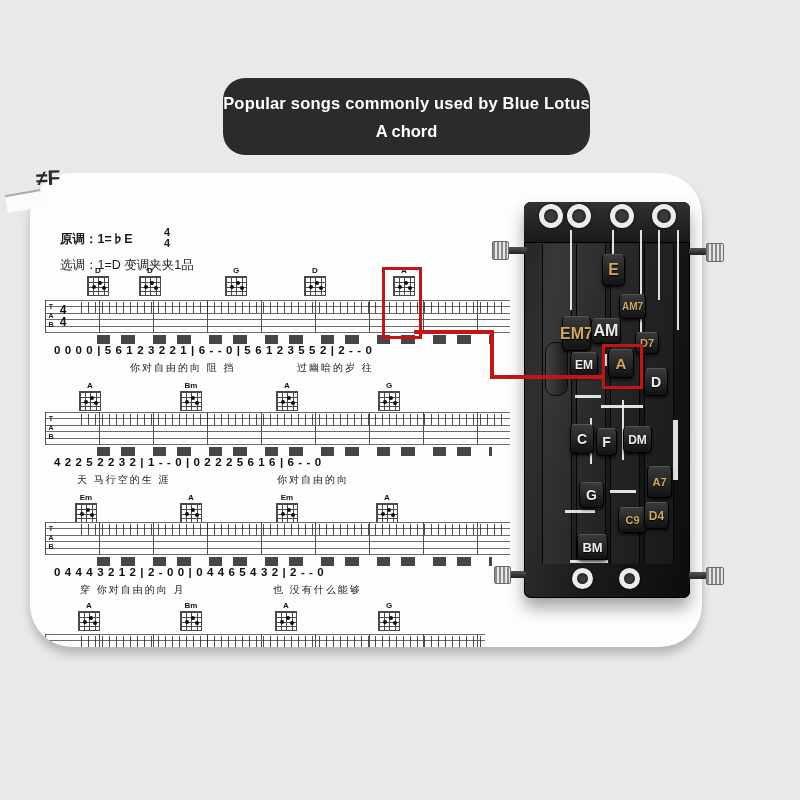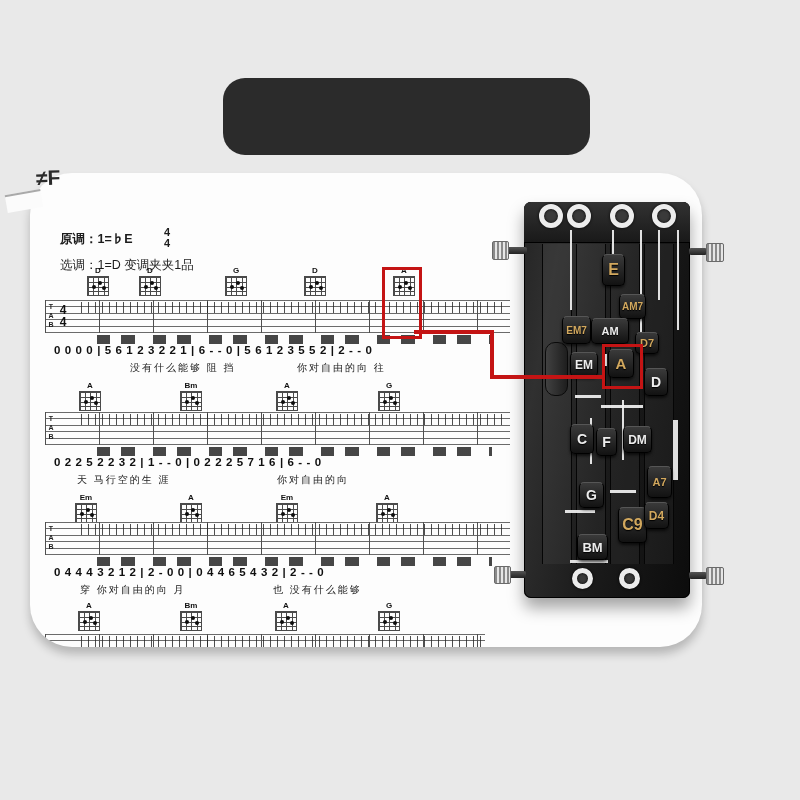--- a/index.html
+++ b/index.html
@@ -79,20 +79,22 @@
   .ann{position:absolute;z-index:30;}
   .rbox{border:3.5px solid #c41414;background:transparent;}
   .rseg{background:#c41414;}
 </style>
 </head>
 <body>
 
 <div class="stage">
 
   <div class="banner">
+    <div class="l1">Popular songs commonly used by Blue Lotus</div>
+    <div class="l2">A chord</div>
   </div>
 
   <div class="card">
     <div class="hdr1">原调：1=♭E</div>
     <div class="timesig">
       <div>4</div>
       <div>4</div>
     </div>
     <div class="hdr2">选调：1=D  变调夹夹1品</div>
 
@@ -121,22 +123,22 @@
       <div class="tabmark" style="left:16px;top:129px">
         <div>T</div>
           <div>A</div>
           <div>B</div>
         </div>
       <div class="tabsig" style="left:27px;top:131px">
         <div>4</div>
           <div>4</div>
         </div>
       <div class="numbers" style="top:171px">0 0 0 0 | 5 6 1 2 3 2 2 1 | 6 - - 0 | 5 6 1 2 3 5 5 2 | 2 - - 0</div>
-      <div class="lyric" style="left:100px;top:188px">没有什么能够 阻 挡</div>
-      <div class="lyric" style="left:267px;top:188px">你对自由的向 往</div>
+      <div class="lyric" style="left:100px;top:188px">你对自由的向 阻 挡</div>
+      <div class="lyric" style="left:267px;top:188px">过幽暗的岁 往</div>
     </div>
 
     <div>
       <div class="chord" style="left:47px;top:208px">
         <div class="lbl">A</div>
           <div class="grid"></div>
         </div>
       <div class="chord" style="left:148px;top:208px">
         <div class="lbl">Bm</div>
           <div class="grid"></div>
@@ -148,21 +150,21 @@
       <div class="chord" style="left:346px;top:208px">
         <div class="lbl">G</div>
           <div class="grid"></div>
         </div>
       <div class="staff" style="top:239px;width:465px"></div>
       <div class="tabmark" style="left:16px;top:241px">
         <div>T</div>
           <div>A</div>
           <div>B</div>
         </div>
-      <div class="numbers" style="top:283px">0 2 2 5 2 2 3 2 | 1 - - 0 | 0 2 2 2 5 7 1 6 | 6 - - 0</div>
+      <div class="numbers" style="top:283px">4 2 2 5 2 2 3 2 | 1 - - 0 | 0 2 2 2 5 6 1 6 | 6 - - 0</div>
       <div class="lyric" style="left:47px;top:300px">天 马行空的生 涯</div>
       <div class="lyric" style="left:247px;top:300px">你对自由的向</div>
     </div>
 
     <div>
       <div class="chord" style="left:43px;top:320px">
         <div class="lbl">Em</div>
           <div class="grid"></div>
         </div>
       <div class="chord" style="left:148px;top:320px">
@@ -238,32 +240,32 @@
     <div class="wmark" style="left:51px;top:193px;width:26px;height:3px"></div>
     <div class="wmark" style="left:41px;top:308px;width:30px;height:3px"></div>
     <div class="wmark" style="left:46px;top:358px;width:38px;height:3px"></div>
     <div class="wmark" style="left:86px;top:288px;width:26px;height:3px"></div>
     <div class="wmark" style="left:80px;top:152px;width:3px;height:12px"></div>
 
     <div class="pill" style="left:21px;top:140px"></div>
 
     <div class="btn gold" style="left:78px;top:52px;width:23px;height:32px;font-size:16px">E</div>
     <div class="btn gold" style="left:95px;top:92px;width:27px;height:25px;font-size:10px">AM7</div>
-    <div class="btn gold" style="left:38px;top:114px;width:29px;height:28px;font-size:10px">EM7</div>
-    <div class="btn" style="left:67px;top:116px;width:38px;height:26px;font-size:11px">AM</div>
+    <div class="btn gold" style="left:38px;top:114px;width:29px;height:35px;font-size:16px">EM7</div>
+    <div class="btn" style="left:67px;top:116px;width:30px;height:26px;font-size:16px">AM</div>
     <div class="btn gold" style="left:111px;top:130px;width:24px;height:22px;font-size:11px">D7</div>
     <div class="btn" style="left:46px;top:150px;width:28px;height:25px;font-size:12px">EM</div>
     <div class="btn gold" style="left:84px;top:147px;width:26px;height:29px;font-size:15px">A</div>
     <div class="btn" style="left:120px;top:166px;width:24px;height:28px;font-size:14px">D</div>
     <div class="btn" style="left:46px;top:222px;width:24px;height:30px;font-size:14px">C</div>
     <div class="btn" style="left:72px;top:226px;width:21px;height:28px;font-size:14px">F</div>
     <div class="btn" style="left:99px;top:224px;width:29px;height:27px;font-size:12px">DM</div>
     <div class="btn gold" style="left:123px;top:264px;width:25px;height:32px;font-size:11px">A7</div>
     <div class="btn" style="left:55px;top:280px;width:25px;height:26px;font-size:14px">G</div>
-    <div class="btn gold" style="left:94px;top:305px;width:29px;height:36px;font-size:16px">C9</div>
+    <div class="btn gold" style="left:94px;top:305px;width:29px;height:26px;font-size:11px">C9</div>
     <div class="btn gold" style="left:120px;top:300px;width:25px;height:27px;font-size:12px">D4</div>
     <div class="btn" style="left:53px;top:332px;width:31px;height:26px;font-size:13px">BM</div>
   </div>
 
   <div class="rodstem" style="left:507px;top:247px;width:20px"></div>
   <div class="rodtip" style="left:492px;top:241px;width:15px;height:17px"></div>
   <div class="rodstem" style="left:689px;top:248px;width:18px"></div>
   <div class="rodtip" style="left:706px;top:243px;width:16px;height:17px"></div>
   <div class="rodstem" style="left:509px;top:571px;width:17px"></div>
   <div class="rodtip" style="left:494px;top:566px;width:15px;height:16px"></div>

